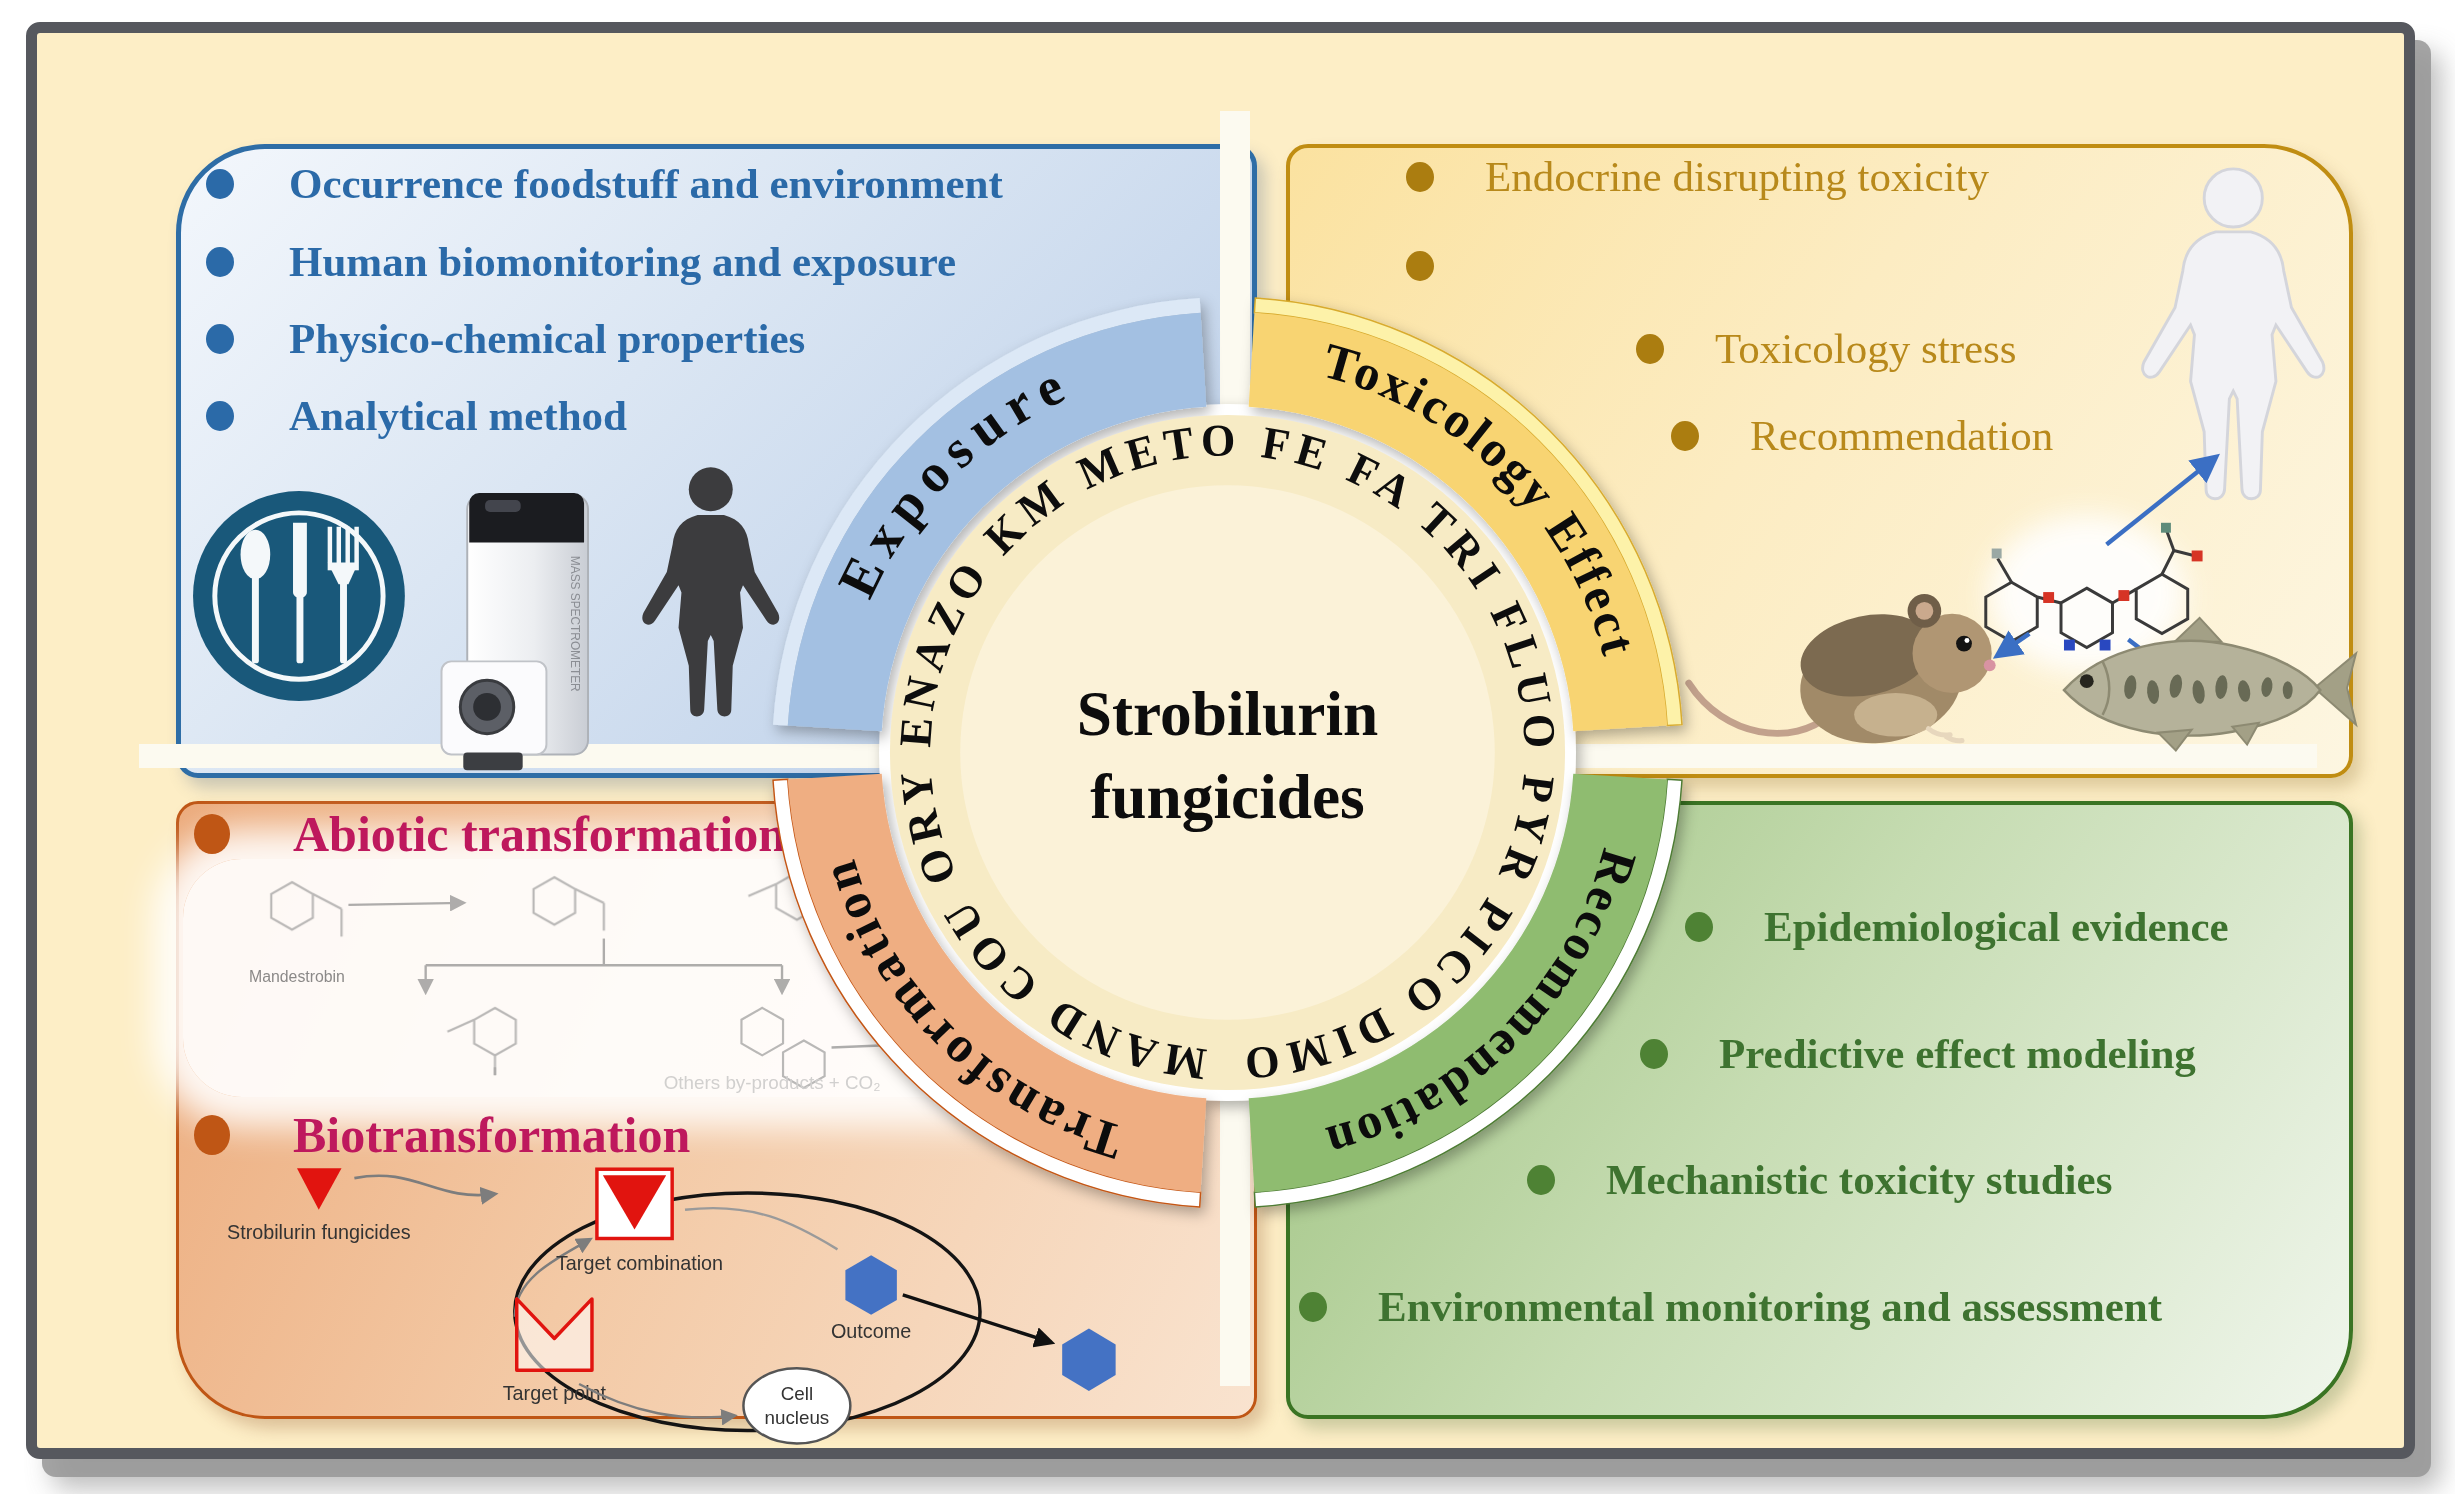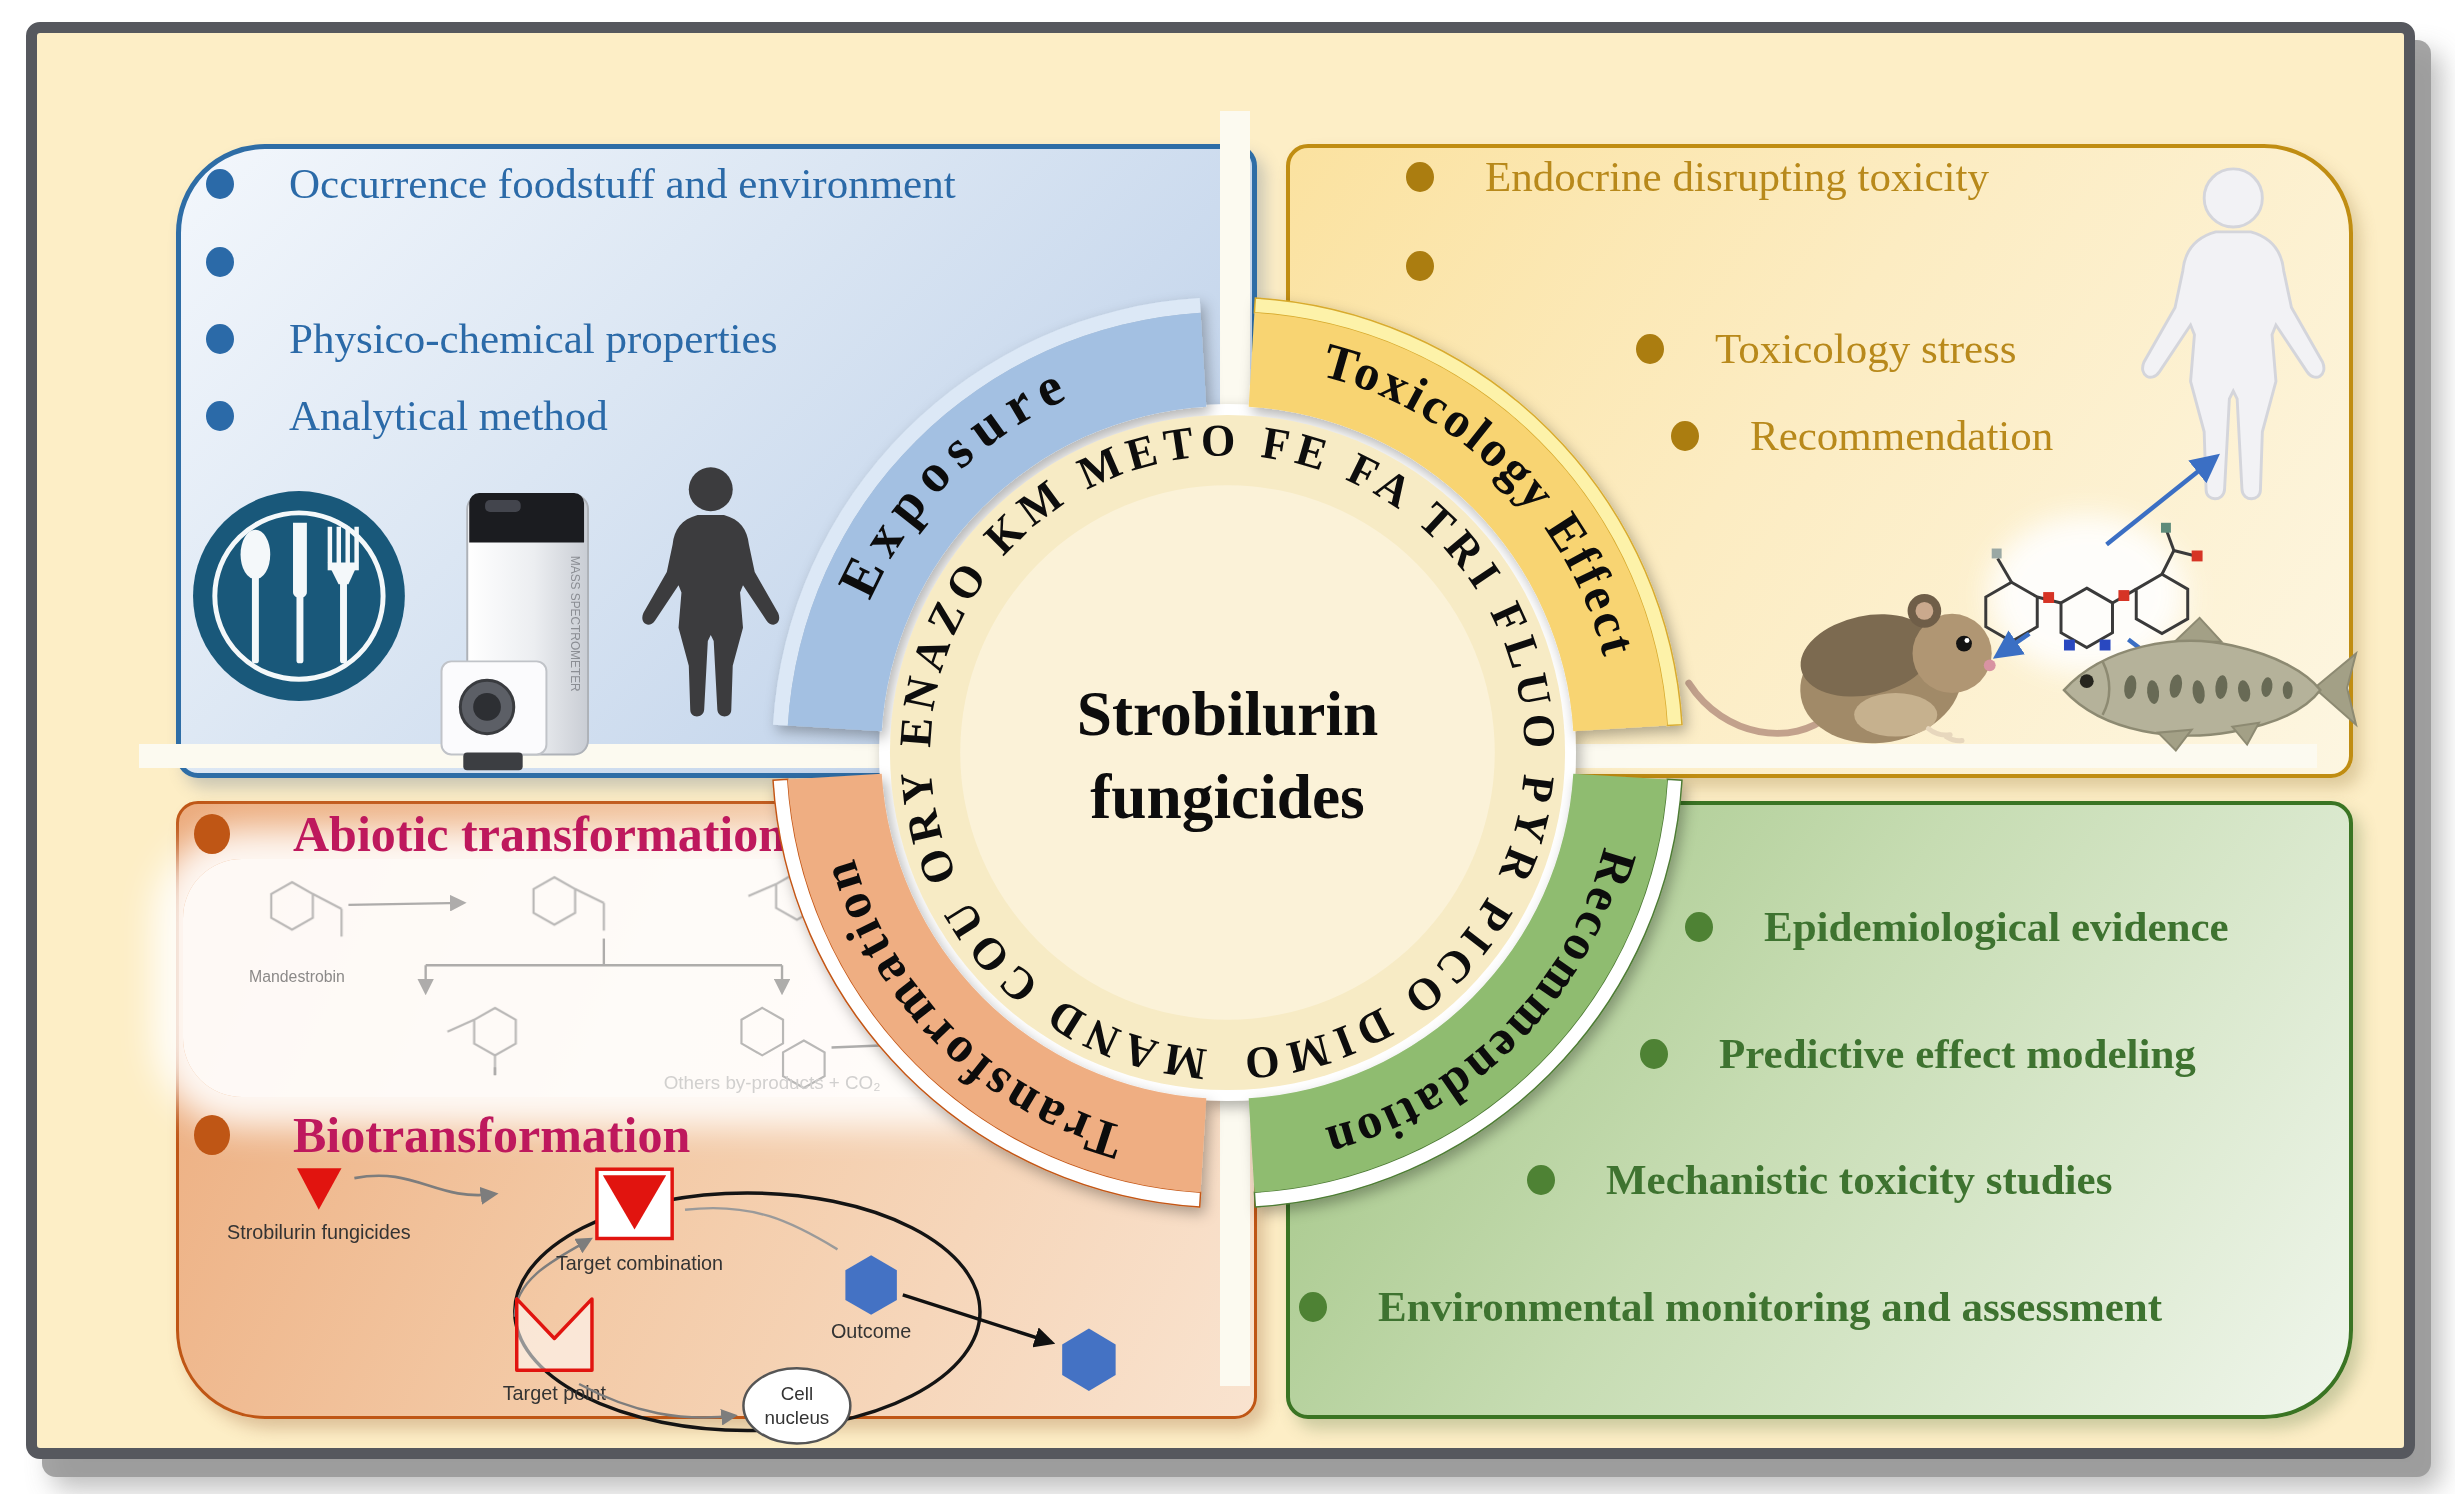--- a/index.html
+++ b/index.html
@@ -42,21 +42,21 @@
   }
   .gapband{position:absolute;background:#fcfaf0;}
   #gap-v{left:1220px;top:111px;width:30px;height:1275px;}
   #gap-h{left:139px;top:744px;width:2178px;height:24px;}
 
   .blist{position:absolute;margin:0;padding:0;list-style:none;}
   .blist li{position:absolute;display:flex;align-items:center;white-space:nowrap;}
   .dot{border-radius:50%;flex:0 0 auto;}
 
   
-  #list-exposure li{height:55px;font-size:43px;font-weight:normal;color:#2b6aa8;justify-content:center;}
+  #list-exposure li{height:55px;font-size:43px;font-weight:bold;color:#2b6aa8;justify-content:center;}
   #list-exposure .dot{width:28px;height:30px;background:#2b6aa8;margin-right:55px;}
   
   #list-toxicology li{height:55px;font-size:43px;font-weight:normal;color:#b8891b;}
   #list-toxicology .dot{width:28px;height:30px;background:#ab7d10;margin-right:51px;}
   
   #list-recommendation li{height:55px;font-size:43px;font-weight:bold;color:#3e7330;}
   #list-recommendation .dot{width:28px;height:30px;background:#4e8234;margin-right:51px;}
 
   .bl-heading{position:absolute;display:flex;align-items:center;white-space:nowrap;
     font-size:50px;font-weight:bold;color:#be185d;height:59px;}
@@ -87,20 +87,21 @@
 
   <div id="scheme-glow" class="z2"></div>
 
   <ul class="blist z3" id="list-exposure">
     <li style="left:206px;top:156px">
         <span class="dot"></span>
         <span>Occurrence foodstuff and environment</span>
       </li>
     <li style="left:206px;top:234px">
         <span class="dot"></span>
+        <span>Human biomonitoring and exposure</span>
       </li>
     <li style="left:206px;top:311px">
         <span class="dot"></span>
         <span>Physico-chemical properties</span>
       </li>
     <li style="left:206px;top:388px">
         <span class="dot"></span>
         <span>Analytical method</span>
       </li>
   </ul>

